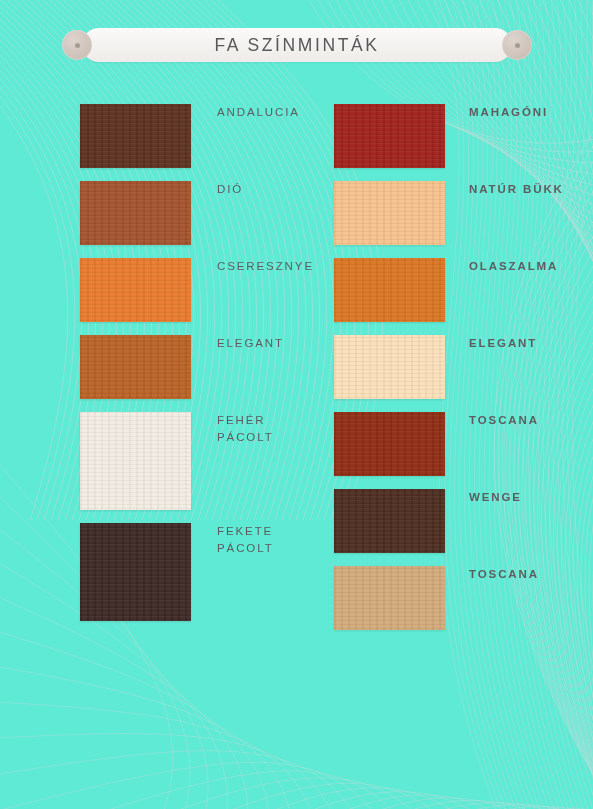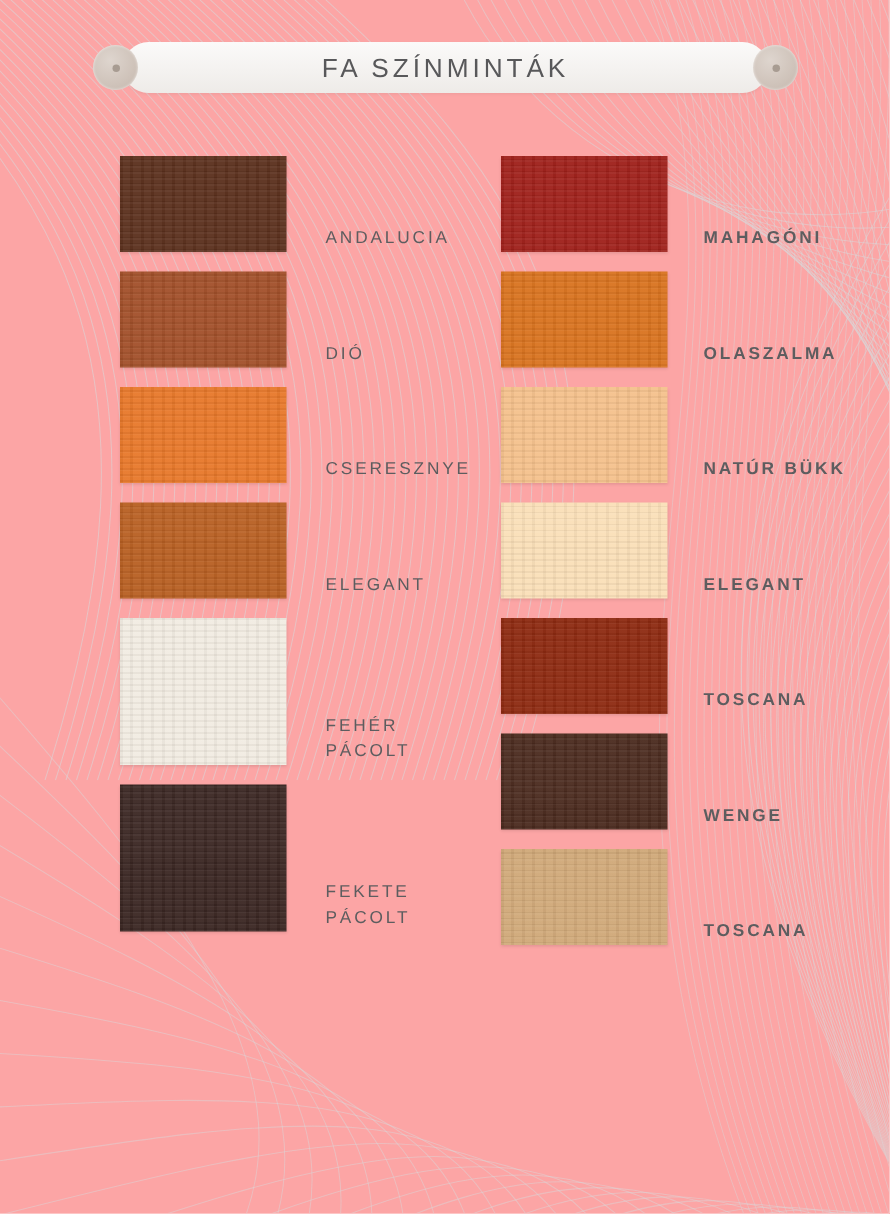--- a/index.html
+++ b/index.html
@@ -3,21 +3,21 @@
 <meta charset="utf-8">
 <style>
   html,body{margin:0;padding:0;}
   body{
     width:593px;height:809px;
     background:#ffffff;
     font-family:"Liberation Sans", sans-serif;
     overflow:hidden;
     position:relative;
   }
-  #page{position:absolute;inset:0;overflow:hidden;background:#fca5a5;}
+  #page{position:absolute;inset:0;overflow:hidden;background:#5eead4;}
 
   
   .bg-lines{position:absolute;inset:0;z-index:0;pointer-events:none;}
 
   
   .header{
     position:absolute;left:62px;top:28px;width:470px;height:34px;
     z-index:3;
   }
   .banner{
@@ -43,21 +43,21 @@
     font-size:17.5px;letter-spacing:2.6px;color:#58585a;font-weight:400;
     white-space:nowrap;
   }
 
   
   .col{position:absolute;z-index:2;}
   .col-left{left:80px;top:104px;width:240px;}
   .col-right{left:334px;top:104px;width:230px;font-weight:bold;}
 
   .swatch-row{
-    display:flex;align-items:flex-end;
+    display:flex;align-items:flex-start;
     margin-bottom:13px;
   }
   .swatch{
     width:111px;height:64px;flex:0 0 auto;
     box-shadow:0 1px 2px rgba(0,0,0,.10);
     position:relative;overflow:hidden;
   }
   .swatch.square{width:111px;height:98px;}
   .swatch .grain{
     position:absolute;inset:0;
@@ -349,34 +349,34 @@
 
   <div class="col col-right" id="col-right">
       <div class="swatch-row">
         <div class="swatch" style="background: rgb(158, 31, 25);">
           <div class="grain"></div>
           <div class="grain2"></div>
         </div>
         <div class="swatch-label">MAHAGÓNI</div>
       </div>
       <div class="swatch-row">
+        <div class="swatch" style="background: rgb(245, 193, 140);">
+          <div class="grain"></div>
+          <div class="grain2"></div>
+        </div>
+        <div class="swatch-label">NATÚR BÜKK</div>
+      </div>
+      <div class="swatch-row">
         <div class="swatch" style="background: rgb(217, 115, 31);">
           <div class="grain"></div>
           <div class="grain2"></div>
         </div>
         <div class="swatch-label">OLASZALMA</div>
       </div>
       <div class="swatch-row">
-        <div class="swatch" style="background: rgb(245, 193, 140);">
-          <div class="grain"></div>
-          <div class="grain2"></div>
-        </div>
-        <div class="swatch-label">NATÚR BÜKK</div>
-      </div>
-      <div class="swatch-row">
         <div class="swatch" style="background: rgb(250, 223, 184);">
           <div class="grain"></div>
           <div class="grain2"></div>
         </div>
         <div class="swatch-label">ELEGANT</div>
       </div>
       <div class="swatch-row">
         <div class="swatch" style="background: rgb(142, 42, 17);">
           <div class="grain"></div>
           <div class="grain2"></div>

